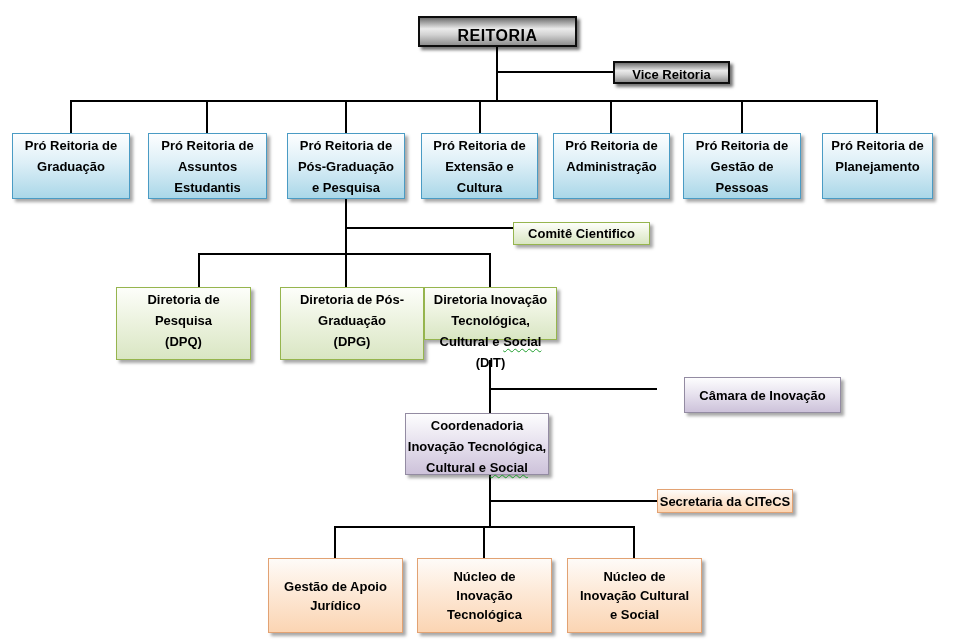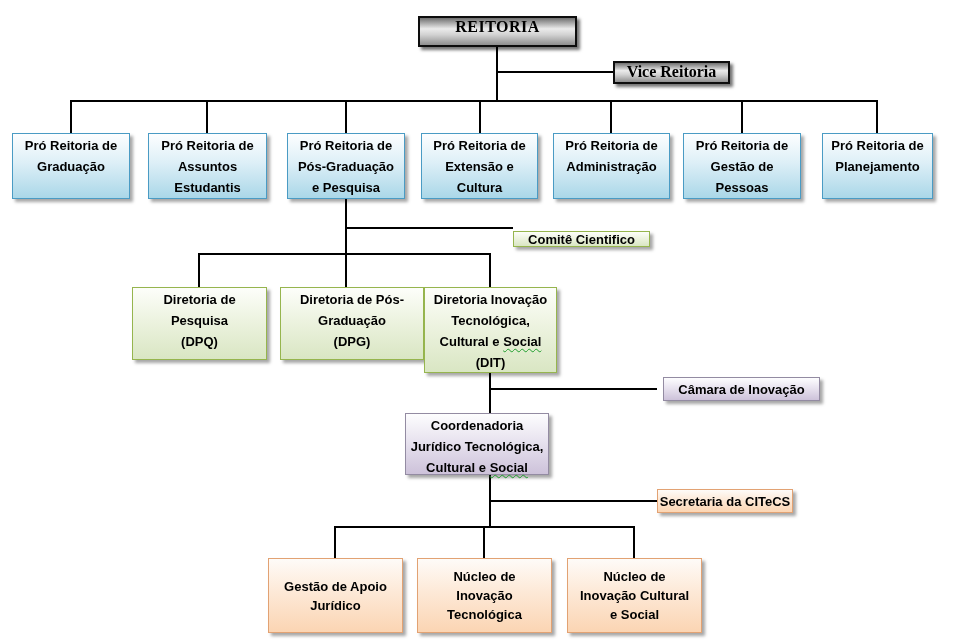--- a/index.html
+++ b/index.html
@@ -24,26 +24,25 @@
     box-shadow: 3px 3px 3px rgba(0,0,0,0.35);
   }
   .label { white-space: pre-line; }
 
   
   .big { font-size: 13px; line-height: 21px; padding-top: 1px; }
 
   .gray {
     border: 2px solid #0d0d0d;
     background: linear-gradient(180deg, #6f6f6f 0%, #ebebeb 40%, #d2d2d2 62%, #8f8f8f 100%);
-    display: flex; align-items: flex-start; justify-content: center;
+    display: flex; align-items: flex-end; justify-content: center;
     box-shadow: 3px 3px 3px rgba(0,0,0,0.55);
-    font-family: Liberation Serif, serif;
   }
   .root-title { font-size: 16px; letter-spacing: 0.5px; }
-  .vice-title { font-size: 16px; }
+  .vice-title { font-size: 13px; }
 
   .blue {
     border: 1.5px solid #4a9bc4;
     background: linear-gradient(180deg, #fdfeff 0%, #ddeff7 45%, #aad7e8 100%);
   }
   .green {
     border: 1.5px solid #96b54e;
     background: linear-gradient(180deg, #fdfefa 0%, #edf3e0 45%, #d9e6c3 100%);
   }
   .purple {
@@ -136,45 +135,45 @@
   <div class="box blue big" style="left:683px;top:133px;width:118px;height:66px">
     <div class="label">Pró Reitoria de
 Gestão de
 Pessoas</div>
   </div>
   <div class="box blue big" style="left:822px;top:133px;width:111px;height:66px">
     <div class="label">Pró Reitoria de
 Planejamento</div>
   </div>
 
-  <div class="box green side" style="left:513px;top:231px;width:137px;height:16px">
+  <div class="box green side" style="left:513px;top:222px;width:137px;height:23px">
     <div class="label">Comitê Cientifico</div>
   </div>
 
-  <div class="box green big" style="left:132px;top:287px;width:135px;height:73px">
+  <div class="box green big" style="left:116px;top:287px;width:135px;height:73px">
     <div class="label">Diretoria de
 Pesquisa
 (DPQ)</div>
   </div>
   <div class="box green big" style="left:280px;top:287px;width:144px;height:73px">
     <div class="label">Diretoria de Pós-
 Graduação
 (DPG)</div>
   </div>
-  <div class="box green big" style="left:424px;top:287px;width:133px;height:86px">
+  <div class="box green big" style="left:424px;top:287px;width:133px;height:53px">
     <div class="label"><span>Diretoria Inovação</span><br><span>Tecnológica,</span><br><span>Cultural e </span><span class="squiggle">Social</span><br><span>(DIT)</span>
     </div>
   </div>
 
-  <div class="box purple side" style="left:663px;top:377px;width:157px;height:24px">
+  <div class="box purple side" style="left:684px;top:377px;width:157px;height:36px">
     <div class="label">Câmara de Inovação</div>
   </div>
 
   <div class="box purple big" style="left:405px;top:413px;width:144px;height:62px">
-    <div class="label"><span>Coordenadoria</span><br><span>Jurídico Tecnológica,</span><br><span>Cultural e </span><span class="squiggle">Social</span>
+    <div class="label"><span>Coordenadoria</span><br><span>Inovação Tecnológica,</span><br><span>Cultural e </span><span class="squiggle">Social</span>
     </div>
   </div>
 
   <div class="box orange side" style="left:657px;top:489px;width:136px;height:24px">
     <div class="label">Secretaria da CITeCS</div>
   </div>
 
   <div class="box orange big" style="left:268px;top:558px;width:135px;height:75px">
     <div class="label">Gestão de Apoio
 Jurídico</div>

